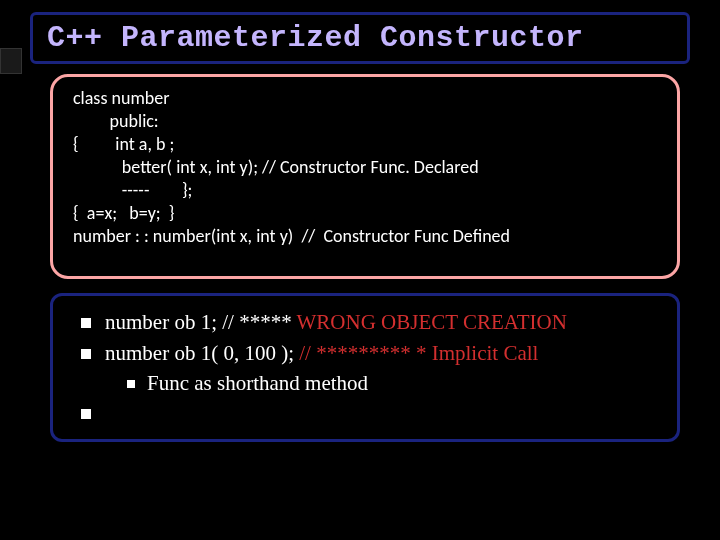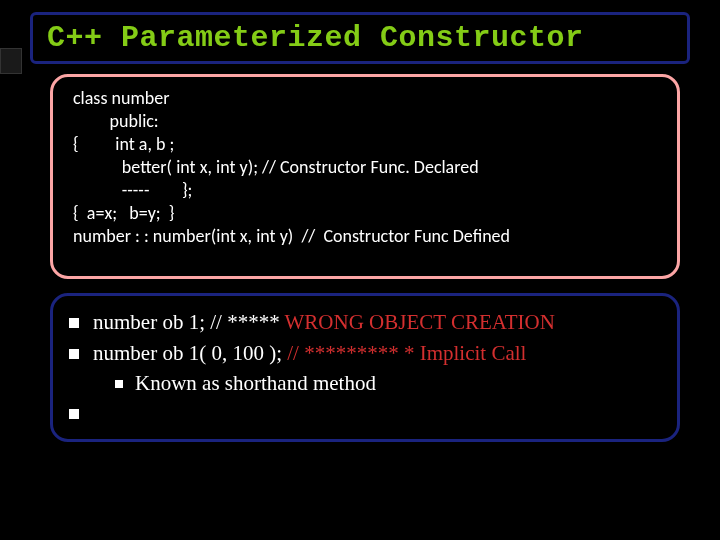--- a/index.html
+++ b/index.html
@@ -16,44 +16,44 @@
     margin: 12px 30px 10px 30px;
     border: 3px solid #1a237e;
     border-radius: 6px;
     padding: 6px 14px;
     background: #000;
   }
   .title-text {
     font-family: 'Courier New', Courier, monospace;
     font-size: 30px;
     font-weight: bold;
-    color: #84cc16;
+    color: #c4b5fd;
     letter-spacing: 0.5px;
   }
   .code-box {
     margin: 6px 40px 14px 50px;
     border: 3px solid #fca5a5;
     border-radius: 18px;
     background: #000;
     padding: 10px 20px 28px 20px;
     min-height: 200px;
   }
   .code-line {
     font-family: Calibri, Arial, sans-serif;
     font-size: 18px;
     color: #fff;
     line-height: 1.28;
     white-space: pre;
   }
   .notes-box {
     margin: 4px 40px 0 50px;
     border: 3px solid #1a237e;
-    border-radius: 18px;
+    border-radius: 12px;
     background: #000;
-    padding: 12px 18px 18px 16px;
+    padding: 12px 18px 18px 28px;
   }
   .note-item {
     display: flex;
     align-items: flex-start;
     font-size: 21px;
     line-height: 1.35;
     margin-bottom: 2px;
   }
   .note-sub {
     display: flex;
@@ -121,21 +121,21 @@
 
   <div class="note-item">
     <div class="bullet"></div>
     <div class="note-text">
       <span>number  ob 1( 0, 100 ); </span><span class="red">// ********* * Implicit Call</span>
     </div>
   </div>
 
   <div class="note-sub">
     <div class="bullet-sm"></div>
-    <div class="note-text">Known as shorthand method</div>
+    <div class="note-text">Func as shorthand method</div>
   </div>
 
 
   <div class="note-item">
     <div class="bullet"></div>
   </div>
 
 </div>
 
 </body></html>

